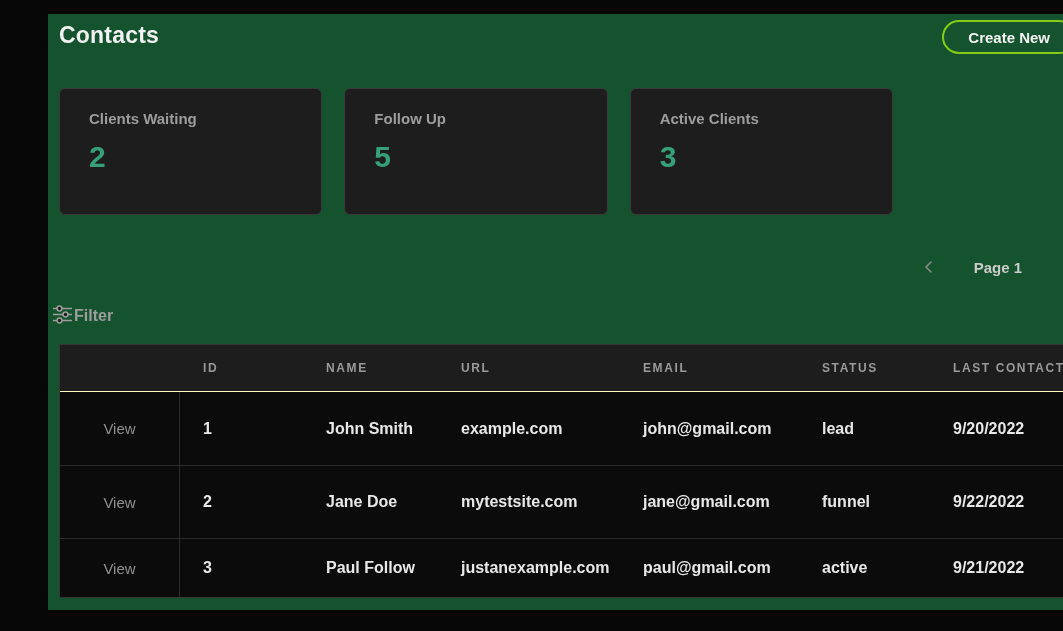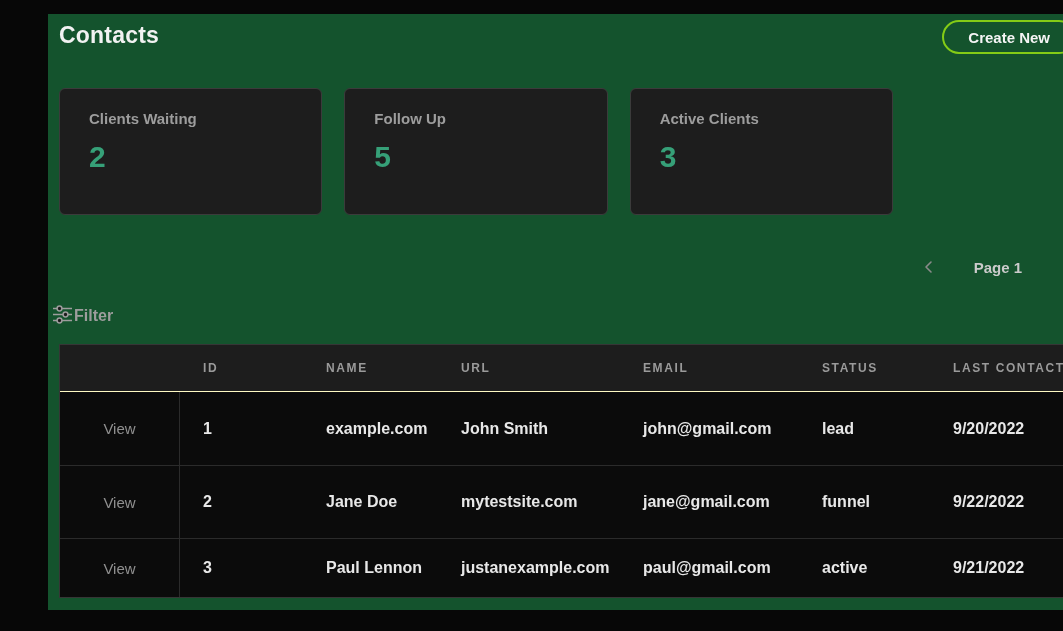--- a/index.html
+++ b/index.html
@@ -167,22 +167,22 @@
       <div class="th">EMAIL</div>
       <div class="th">STATUS</div>
       <div class="th">LAST CONTACT</div>
     </div>
 
     <div class="trow tbody-row">
       <div class="td view-cell">
         <button class="view-link">View</button>
       </div>
       <div class="td">1</div>
+      <div class="td">John Smith</div>
       <div class="td">example.com</div>
-      <div class="td">John Smith</div>
       <div class="td">john@gmail.com</div>
       <div class="td">lead</div>
       <div class="td">9/20/2022</div>
     </div>
 
     <div class="trow tbody-row">
       <div class="td view-cell">
         <button class="view-link">View</button>
       </div>
       <div class="td">2</div>
@@ -191,21 +191,21 @@
       <div class="td">jane@gmail.com</div>
       <div class="td">funnel</div>
       <div class="td">9/22/2022</div>
     </div>
 
     <div class="trow tbody-row">
       <div class="td view-cell">
         <button class="view-link">View</button>
       </div>
       <div class="td">3</div>
-      <div class="td">Paul Lennon</div>
+      <div class="td">Paul Follow</div>
       <div class="td">justanexample.com</div>
       <div class="td">paul@gmail.com</div>
       <div class="td">active</div>
       <div class="td">9/21/2022</div>
     </div>
   </div>
 
 </div>
 
 </body></html>

